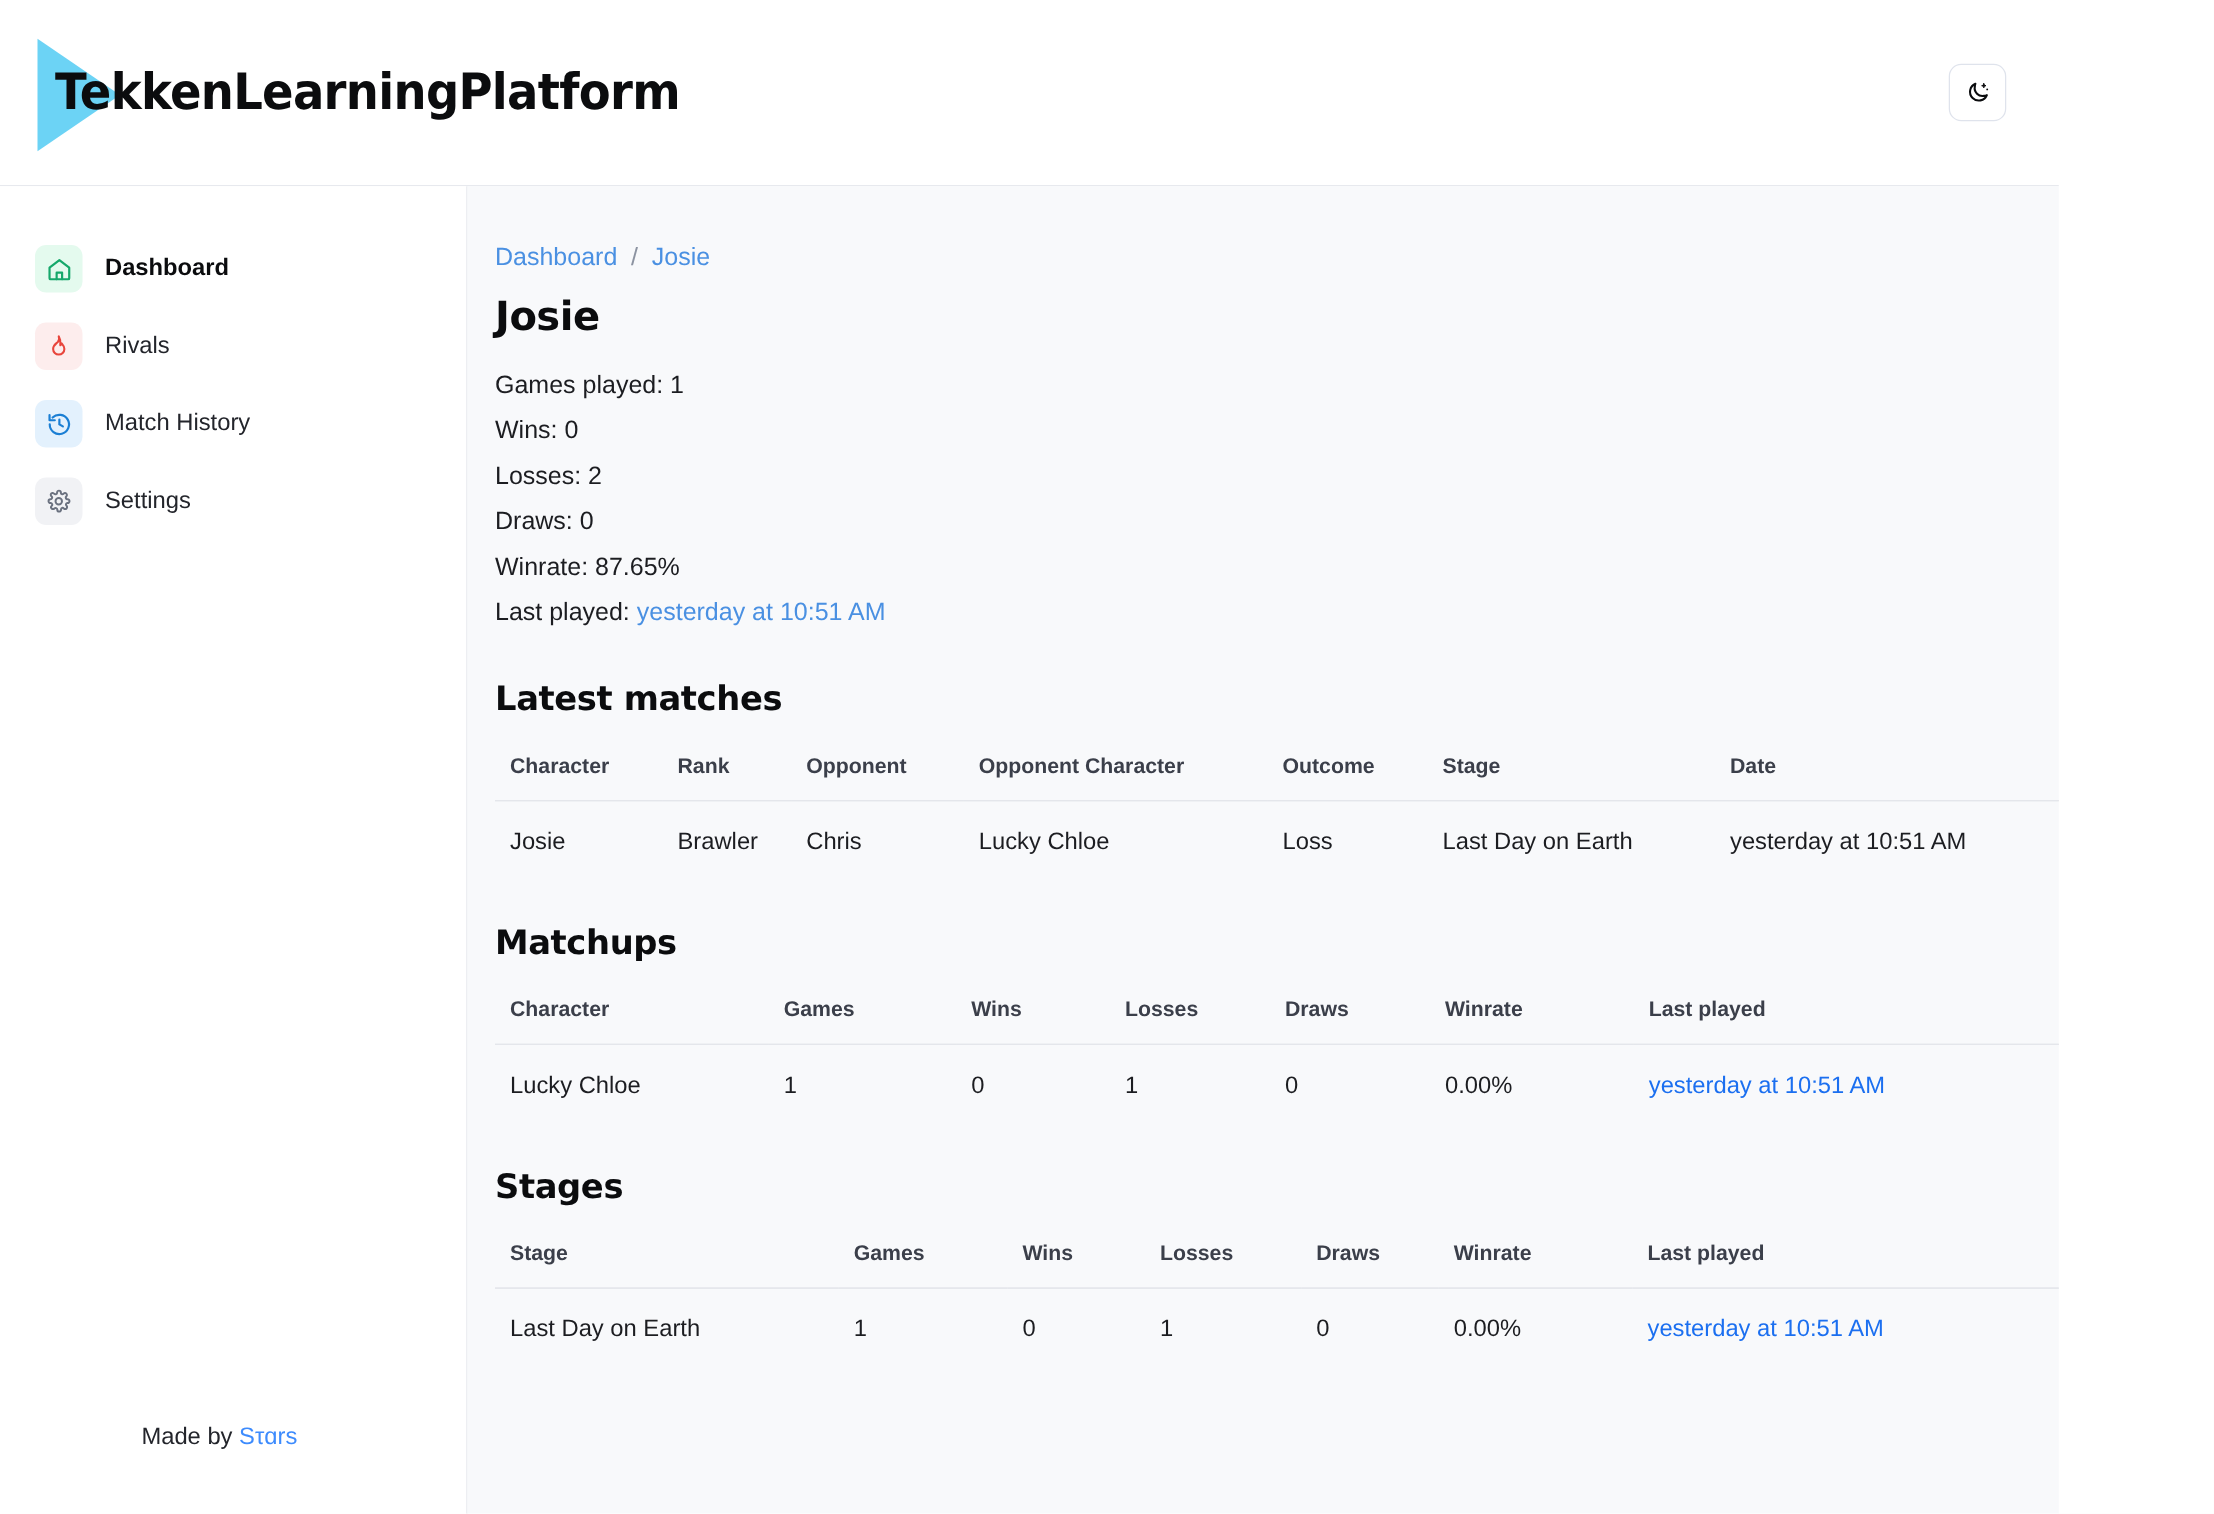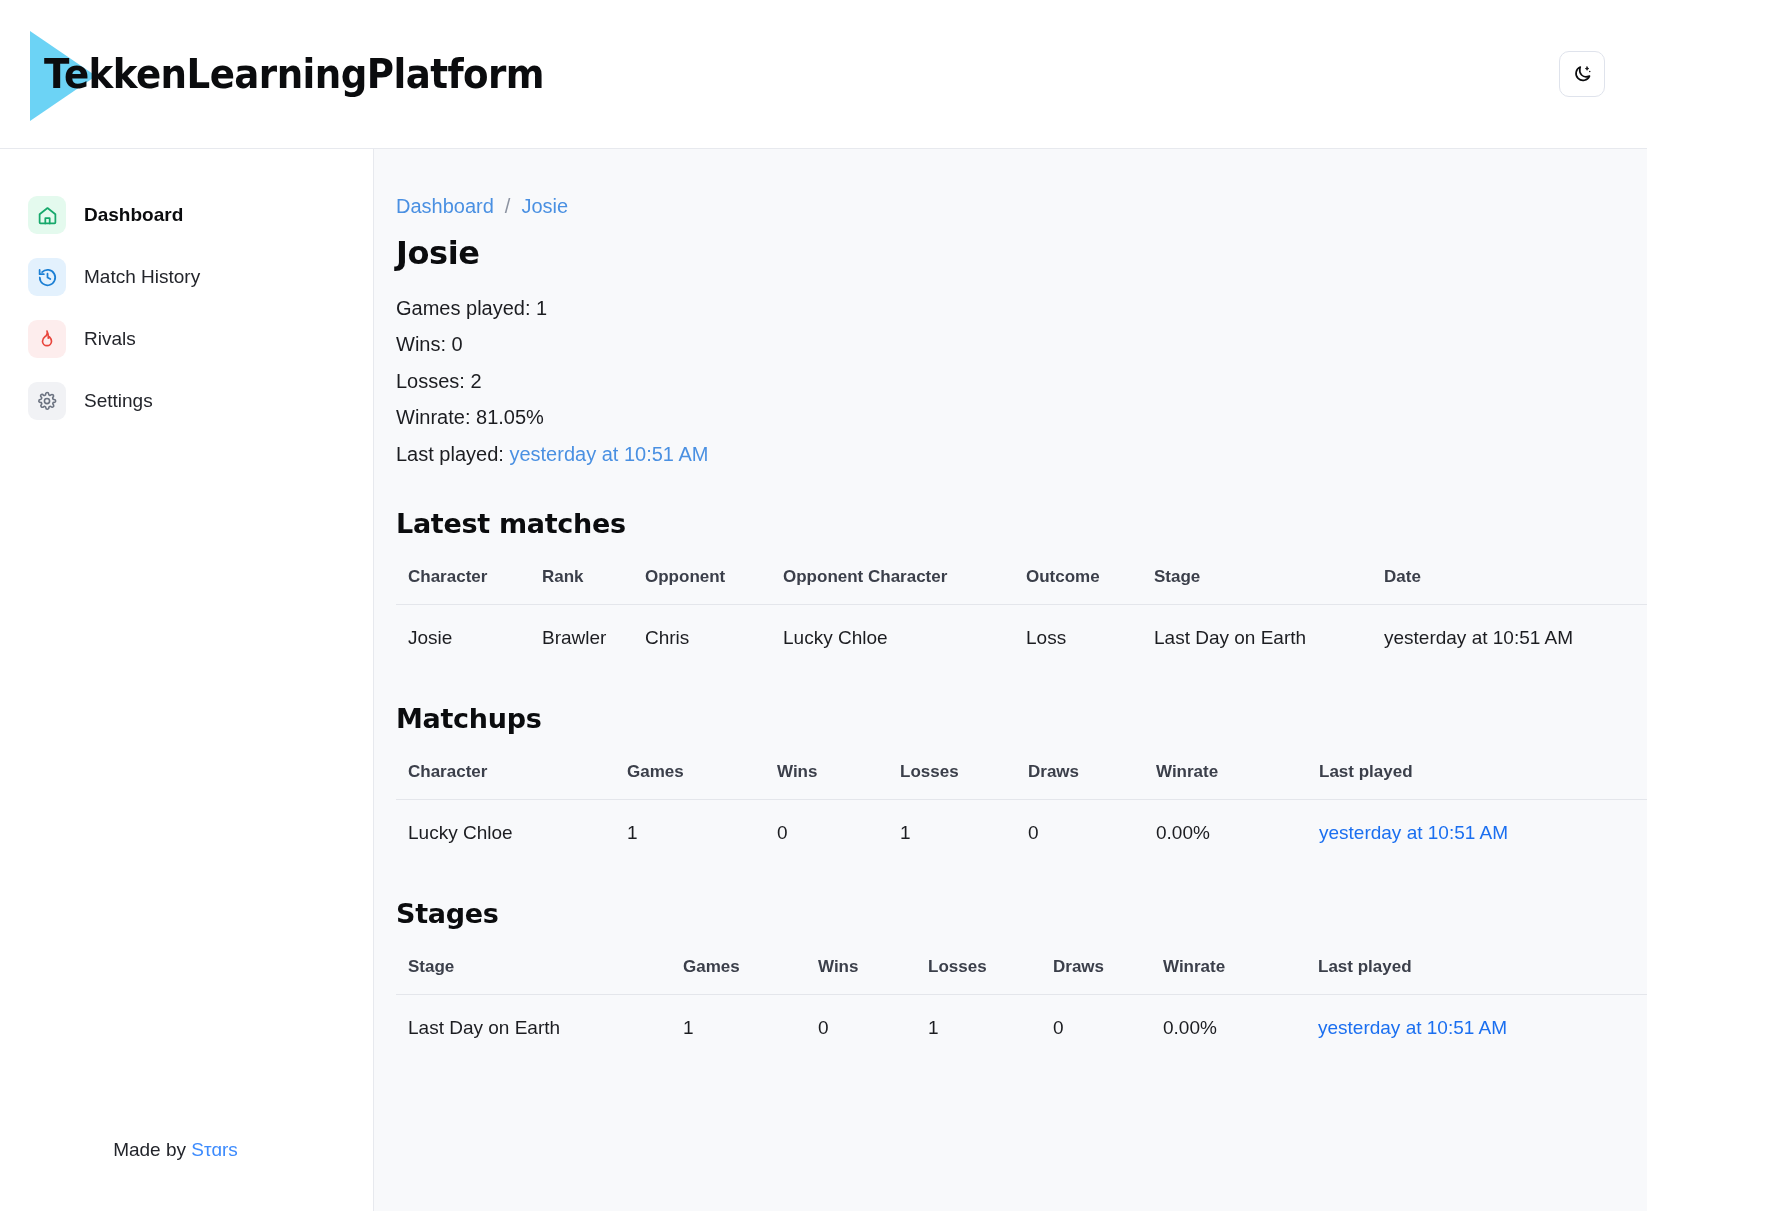--- a/index.html
+++ b/index.html
@@ -257,40 +257,40 @@
           <span class="nav-chip chip-green">
             <svg width="21" height="21" viewBox="0 0 24 24" fill="none" stroke="#16a86b" stroke-width="2" stroke-linecap="round" stroke-linejoin="round">
               <path d="M3 10.5L12 3.5l9 7V20a1 1 0 0 1-1 1H4a1 1 0 0 1-1-1z"></path>
               <path d="M9.5 21v-6h5v6"></path>
             </svg>
           </span>
           <span class="nav-label">Dashboard</span>
         </a>
 
         <a class="nav-item">
+          <span class="nav-chip chip-red">
+            <svg width="20" height="20" viewBox="0 0 24 24" fill="none" stroke="#e8453c" stroke-width="2" stroke-linecap="round" stroke-linejoin="round">
+              <path d="M12 2.5s1.2 3.3-.9 5.4C9.1 9.8 6.6 11 6.6 14.6a5.4 5.4 0 0 0 10.8 0c0-2.6-1.5-4-2.6-5.3-.5 1-1.3 1.7-1.3 1.7s.6-4.9-1.5-8.5z"></path>
+            </svg>
+          </span>
+          <span class="nav-label">Rivals</span>
+        </a>
+
+        <a class="nav-item">
           <span class="nav-chip chip-blue">
             <svg width="21" height="21" viewBox="0 0 24 24" fill="none" stroke="#1b7fd4" stroke-width="2" stroke-linecap="round" stroke-linejoin="round">
               <path d="M3.2 12a8.8 8.8 0 1 0 2.6-6.2"></path>
               <polyline points="3,3.4 3,8.2 7.8,8.2"></polyline>
               <polyline points="12,7.6 12,12 15.2,13.8"></polyline>
             </svg>
           </span>
           <span class="nav-label">Match History</span>
         </a>
 
         <a class="nav-item">
-          <span class="nav-chip chip-red">
-            <svg width="20" height="20" viewBox="0 0 24 24" fill="none" stroke="#e8453c" stroke-width="2" stroke-linecap="round" stroke-linejoin="round">
-              <path d="M12 2.5s1.2 3.3-.9 5.4C9.1 9.8 6.6 11 6.6 14.6a5.4 5.4 0 0 0 10.8 0c0-2.6-1.5-4-2.6-5.3-.5 1-1.3 1.7-1.3 1.7s.6-4.9-1.5-8.5z"></path>
-            </svg>
-          </span>
-          <span class="nav-label">Rivals</span>
-        </a>
-
-        <a class="nav-item">
           <span class="nav-chip chip-gray">
             <svg width="20" height="20" viewBox="0 0 24 24" fill="none" stroke="#6b7280" stroke-width="1.9" stroke-linecap="round" stroke-linejoin="round">
               <circle cx="12" cy="12" r="3.1"></circle>
               <path d="M19.1 14.5a1.5 1.5 0 0 0 .3 1.7l.1.1a1.8 1.8 0 1 1-2.6 2.6l-.1-.1a1.5 1.5 0 0 0-1.7-.3 1.5 1.5 0 0 0-.9 1.4v.2a1.8 1.8 0 1 1-3.6 0v-.1a1.5 1.5 0 0 0-1-1.4 1.5 1.5 0 0 0-1.7.3l-.1.1a1.8 1.8 0 1 1-2.6-2.6l.1-.1a1.5 1.5 0 0 0 .3-1.7 1.5 1.5 0 0 0-1.4-.9h-.2a1.8 1.8 0 1 1 0-3.6h.1a1.5 1.5 0 0 0 1.4-1 1.5 1.5 0 0 0-.3-1.7l-.1-.1A1.8 1.8 0 1 1 7.6 4.8l.1.1a1.5 1.5 0 0 0 1.7.3h.1a1.5 1.5 0 0 0 .9-1.4v-.2a1.8 1.8 0 1 1 3.6 0v.1a1.5 1.5 0 0 0 .9 1.4 1.5 1.5 0 0 0 1.7-.3l.1-.1a1.8 1.8 0 1 1 2.6 2.6l-.1.1a1.5 1.5 0 0 0-.3 1.7v.1a1.5 1.5 0 0 0 1.4.9h.2a1.8 1.8 0 1 1 0 3.6h-.1a1.5 1.5 0 0 0-1.4.9z"></path>
             </svg>
           </span>
           <span class="nav-label">Settings</span>
         </a>
 
       </div>
@@ -307,21 +307,22 @@
         <span class="sep">/</span>
         <a>Josie</a>
       </div>
 
       <h1 class="page-title">Josie</h1>
 
       <div class="stats">
         <div>Games played: 1</div>
         <div>Wins: 0</div>
         <div>Losses: 2</div>
-        <div>Winrate: 81.05%</div>
+        <div>Draws: 0</div>
+        <div>Winrate: 87.65%</div>
         <div><span>Last played: </span><a class="val-link">yesterday at 10:51 AM</a></div>
       </div>
 
       <div class="sec-latest">
         <h2 class="section-title">Latest matches</h2>
         <table class="data t-latest">
           <colgroup>
               <col class="c1">
               <col class="c2">
               <col class="c3">

